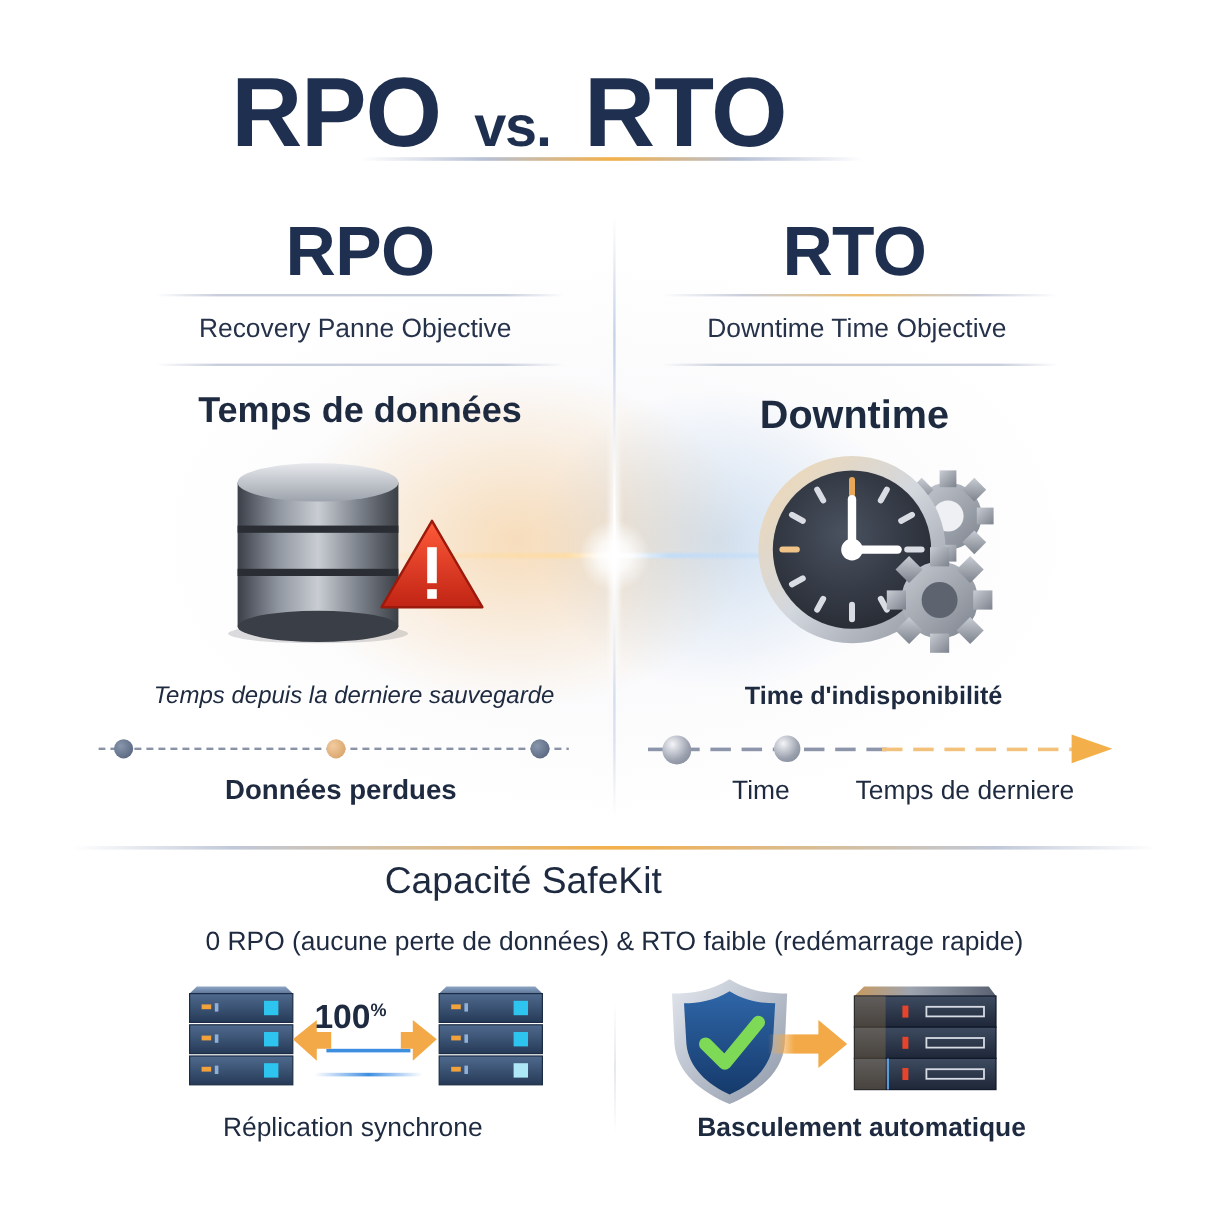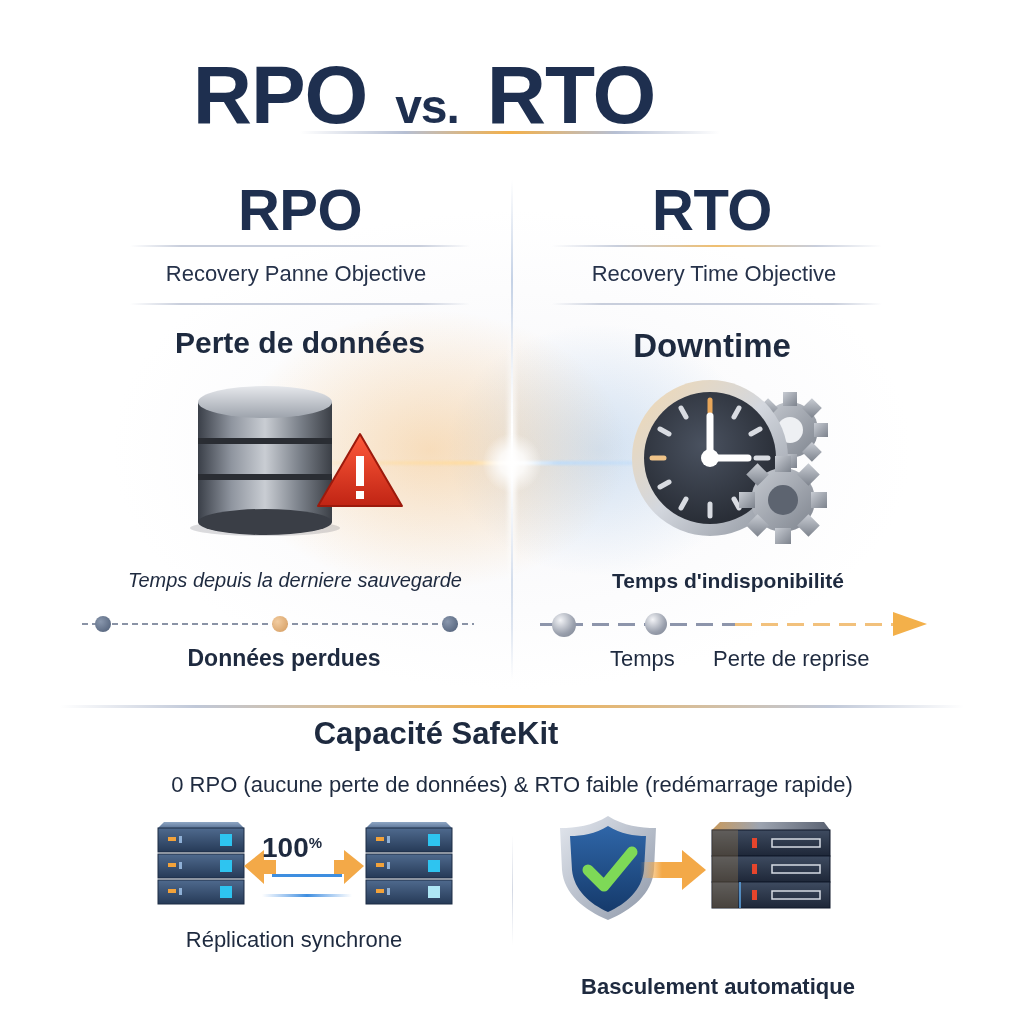--- a/index.html
+++ b/index.html
@@ -105,21 +105,21 @@
 <div class="abs divider-v"></div>
 <div class="abs flare-v"></div>
 <div class="abs flare-h"></div>
 <div class="abs flare-core"></div>
 
 <section>
   <div class="abs center-text col-heading" style="left:100px; width:400px; top:176px;">RPO</div>
   <div class="abs sep" style="left:130px; top:245px; width:340px;"></div>
   <div class="abs center-text subtitle" style="left:96px; width:400px; top:261px;">Recovery Panne Objective</div>
   <div class="abs sep" style="left:130px; top:303px; width:340px;"></div>
-  <div class="abs center-text concept" style="left:100px; width:400px; top:326px;">Perte de données</div>
+  <div class="abs center-text concept" style="left:100px; width:400px; top:326px;">Temps de données</div>
 
   <div class="abs" style="left:190px; top:378px; width:220px; height:160px;">
     <svg width="220" height="160" viewBox="0 0 220 160">
       <defs>
         <linearGradient id="cyl" x1="0" x2="1" y1="0" y2="0">
           <stop offset="0" stop-color="#3a3f48"></stop>
           <stop offset="0.25" stop-color="#8f959f"></stop>
           <stop offset="0.5" stop-color="#c9cdd3"></stop>
           <stop offset="0.75" stop-color="#7d838c"></stop>
           <stop offset="1" stop-color="#3b3f46"></stop>
@@ -153,21 +153,21 @@
     <div class="dot" style="left:272px; top:616px; background: radial-gradient(circle at 35% 35%, #f2ccA0, #d39a5d);"></div>
     <div class="dot" style="left:442px; top:616px; background: radial-gradient(circle at 35% 35%, #8997ad, #4c5b74);"></div>
   </div>
 
   <div class="abs center-text label-bold" style="left:84px; width:400px; top:645px;">Données perdues</div>
 </section>
 
 <section>
   <div class="abs center-text col-heading" style="left:512px; width:400px; top:176px;">RTO</div>
   <div class="abs sep accent" style="left:552px; top:245px; width:330px;"></div>
-  <div class="abs center-text subtitle" style="left:514px; width:400px; top:261px;">Recovery Time Objective</div>
+  <div class="abs center-text subtitle" style="left:514px; width:400px; top:261px;">Downtime Time Objective</div>
   <div class="abs sep" style="left:552px; top:303px; width:330px;"></div>
   <div class="abs center-text concept" style="left:512px; width:400px; top:327px; font-size:33px;">Downtime</div>
 
   <div class="abs" style="left:620px; top:378px; width:220px; height:170px;">
     <svg width="220" height="170" viewBox="0 0 220 170">
       <defs>
         <radialGradient id="face" cx="0.45" cy="0.4" r="0.7">
           <stop offset="0" stop-color="#4a5260"></stop>
           <stop offset="1" stop-color="#23272f"></stop>
         </radialGradient>
@@ -224,38 +224,38 @@
           <rect x="28" y="-8" width="16" height="16"></rect>
         <rect x="-8" y="-44" width="16" height="16" transform="rotate(45)"></rect>
           <rect x="-8" y="28" width="16" height="16" transform="rotate(45)"></rect>
         <rect x="-44" y="-8" width="16" height="16" transform="rotate(45)"></rect>
           <rect x="28" y="-8" width="16" height="16" transform="rotate(45)"></rect>
         <circle r="15" fill="#5d6470"></circle>
       </g>
     </svg>
   </div>
 
-  <div class="abs center-text caption bold" style="left:528px; width:400px; top:569px;">Temps d'indisponibilité</div>
+  <div class="abs center-text caption bold" style="left:528px; width:400px; top:569px;">Time d'indisponibilité</div>
 
   <div>
     <div class="dash-thick" style="left:540px; top:623px; width:200px; background-image: linear-gradient(90deg, #8d95ab 65%, rgba(0,0,0,0) 65%); background-size: 26px 3px;"></div>
     <div class="dash-thick" style="left:735px; top:623px; width:160px; background-image: linear-gradient(90deg, #f2c17c 65%, rgba(0,0,0,0) 65%); background-size: 26px 3px;"></div>
     <div class="abs" style="left:893px; top:612px; width:0; height:0; border-top:12px solid transparent; border-bottom:12px solid transparent; border-left:34px solid #f3b04a;"></div>
     <div class="dot" style="left:552px; top:613px; width:24px; height:24px; background: radial-gradient(circle at 35% 30%, #f3f4f7, #9aa0ad 60%, #7a8190);"></div>
     <div class="dot" style="left:645px; top:613px; width:22px; height:22px; background: radial-gradient(circle at 35% 30%, #f3f4f7, #9aa0ad 60%, #7a8190);"></div>
   </div>
 
-  <div class="abs label-md" style="left:610px; top:646px;">Temps</div>
-  <div class="abs label-md" style="left:713px; top:646px;">Perte de reprise</div>
+  <div class="abs label-md" style="left:610px; top:646px;">Time</div>
+  <div class="abs label-md" style="left:713px; top:646px;">Temps de derniere</div>
 </section>
 
 <div class="abs bottom-sep"></div>
 
 <section>
-  <div class="abs center-text" style="left:0; width:872px; top:716px; font-size:31px; font-weight:700; color:#1e2a3f;">Capacité SafeKit</div>
+  <div class="abs center-text" style="left:0; width:872px; top:716px; font-size:31px; font-weight:400; color:#1e2a3f;">Capacité SafeKit</div>
   <div class="abs center-text" style="left:0; width:1024px; top:772px; font-size:22px; color:#1e2a3f;">0 RPO (aucune perte de données) &amp; RTO faible (redémarrage rapide)</div>
 
   <div>
     <div class="abs" style="left:152px; top:818px; width:310px; height:100px;">
       <svg width="310" height="100" viewBox="0 0 310 100">
         <defs>
           <linearGradient id="srvFront" x1="0" x2="0" y1="0" y2="1">
             <stop offset="0" stop-color="#4f6a8e"></stop>
             <stop offset="1" stop-color="#263a57"></stop>
           </linearGradient>
@@ -359,15 +359,15 @@
           <rect x="40" y="16" width="5" height="10" fill="#e6452c"></rect>
           <rect x="40" y="42" width="5" height="10" fill="#e6452c"></rect>
           <rect x="40" y="68" width="5" height="10" fill="#e6452c"></rect>
           <rect x="60" y="17" width="48" height="8" fill="none" stroke="#d6dbe4" stroke-width="1.5"></rect>
           <rect x="60" y="43" width="48" height="8" fill="none" stroke="#d6dbe4" stroke-width="1.5"></rect>
           <rect x="60" y="69" width="48" height="8" fill="none" stroke="#d6dbe4" stroke-width="1.5"></rect>
           <line x1="28" y1="60" x2="28" y2="86" stroke="#5fa8e8" stroke-width="1.5"></line>
         </g>
       </svg>
     </div>
-    <div class="abs center-text label-bold" style="left:518px; width:400px; top:974px; font-size:22px;">Basculement automatique</div>
+    <div class="abs center-text label-bold" style="left:518px; width:400px; top:927px; font-size:22px;">Basculement automatique</div>
   </div>
 </section>
 
 </body></html>

